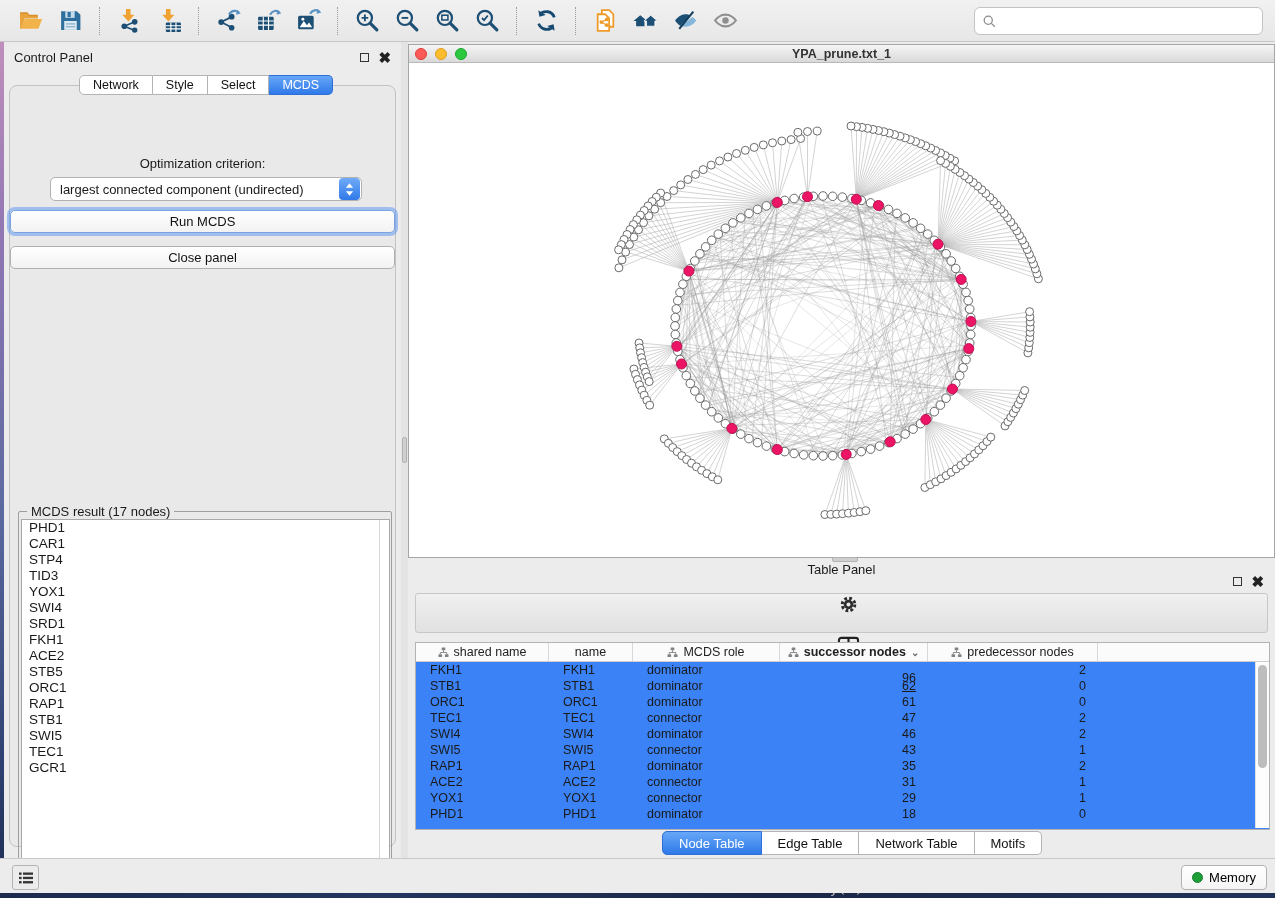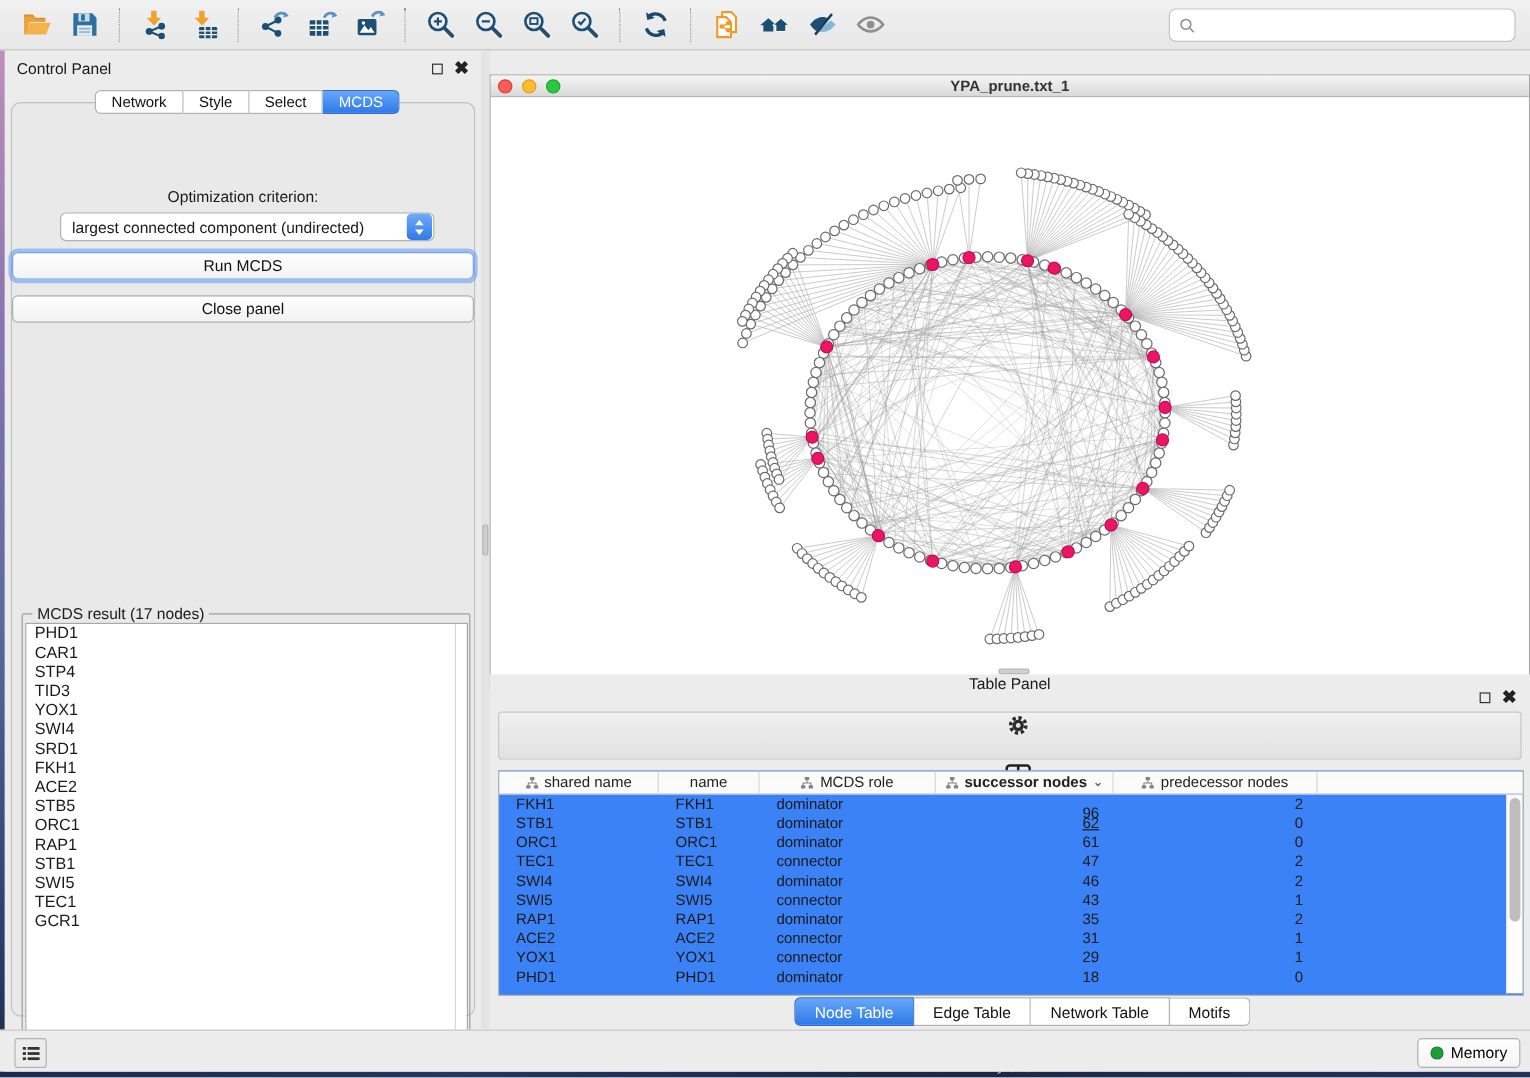--- a/index.html
+++ b/index.html
@@ -46,21 +46,21 @@
   .result-list { position:absolute; left:2px; top:7px; width:369px; height:363px; background:#fff; border:1px solid #a8a8a8; overflow:hidden; }
   .result-scroll { position:absolute; right:9px; top:0; bottom:0; width:1px; background:#d8d8d8; }
   .list-item { padding-left:7px; font-size:13.5px; line-height:16px; }
 
   
   .v-divider { position:absolute; left:401px; top:42px; width:7px; height:816px; background:#e4e4e4; }
   .grip-v { position:absolute; left:402px; top:437px; width:5px; height:26px; background:#cfcfcf; border:1px solid #b2b2b2; border-radius:2px; }
   .grip-h { position:absolute; left:832px; top:557px; width:26px; height:5px; background:#cfcfcf; border:1px solid #b2b2b2; border-radius:2px; }
 
   
-  .network-window { position:absolute; left:408px; top:44px; width:867px; height:514px; border:1px solid #a5a5a5; background:#fff;margin-top:18px; }
+  .network-window { position:absolute; left:408px; top:44px; width:867px; height:514px; border:1px solid #a5a5a5; background:#fff; }
   .net-titlebar { height:18px; background:linear-gradient(#f5f5f5,#d9d9d9); border-bottom:1px solid #b8b8b8; position:relative; display:flex; align-items:center; justify-content:center; }
   .traffic { position:absolute; left:6px; top:3px; display:flex; gap:8px; }
   .traffic i { width:12px; height:12px; border-radius:50%; display:block; }
   .t-red { background:#fc5b57; border:1px solid #dd3d38; }
   .t-yellow { background:#fdbc2e; border:1px solid #dd9f22; }
   .t-green { background:#2bc840; border:1px solid #1ba72e; }
   .net-title { font-size:12.5px; font-weight:bold; color:#333; }
   .net-canvas { display:block; background:#fff; }
 
   

